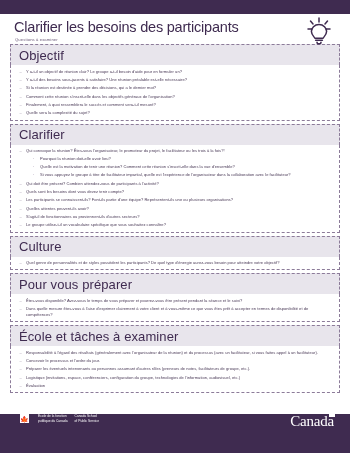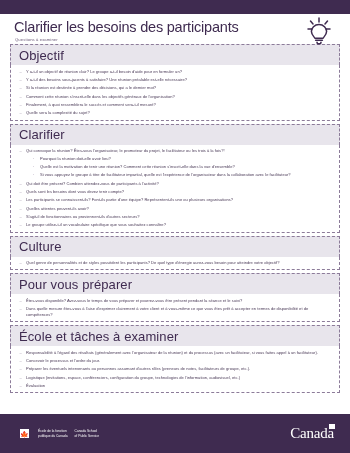--- a/index.html
+++ b/index.html
@@ -116,21 +116,21 @@
 
   
   .footer {
     position: absolute;
     left: 0;
     bottom: 0;
     width: 100%;
     height: 39px;
     background: #3f2b50;
     display: flex;
-    align-items: center;
+    align-items: flex-start;
     justify-content: space-between;
   }
   .fip {
     display: flex;
     align-items: center;
     gap: 5px;
     margin-left: 16px;
   }
   .flag {
     width: 17px;

